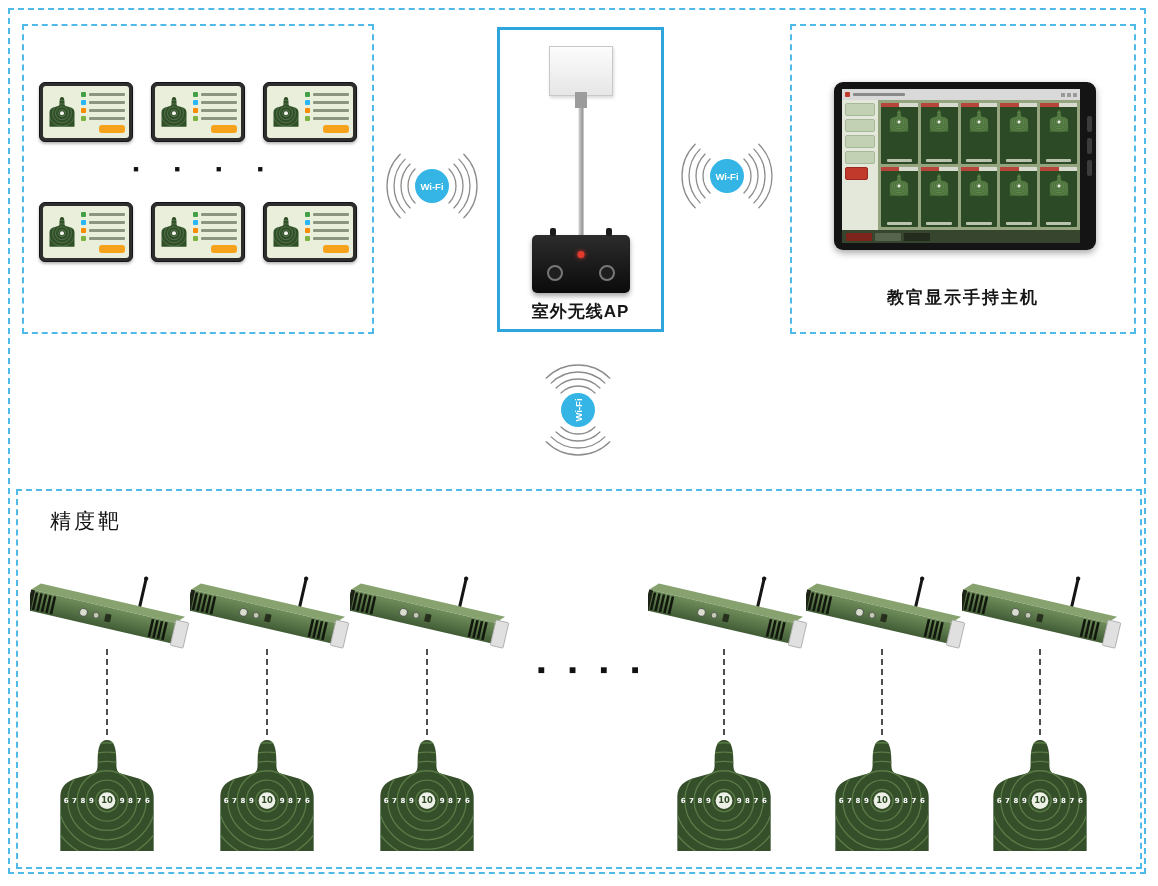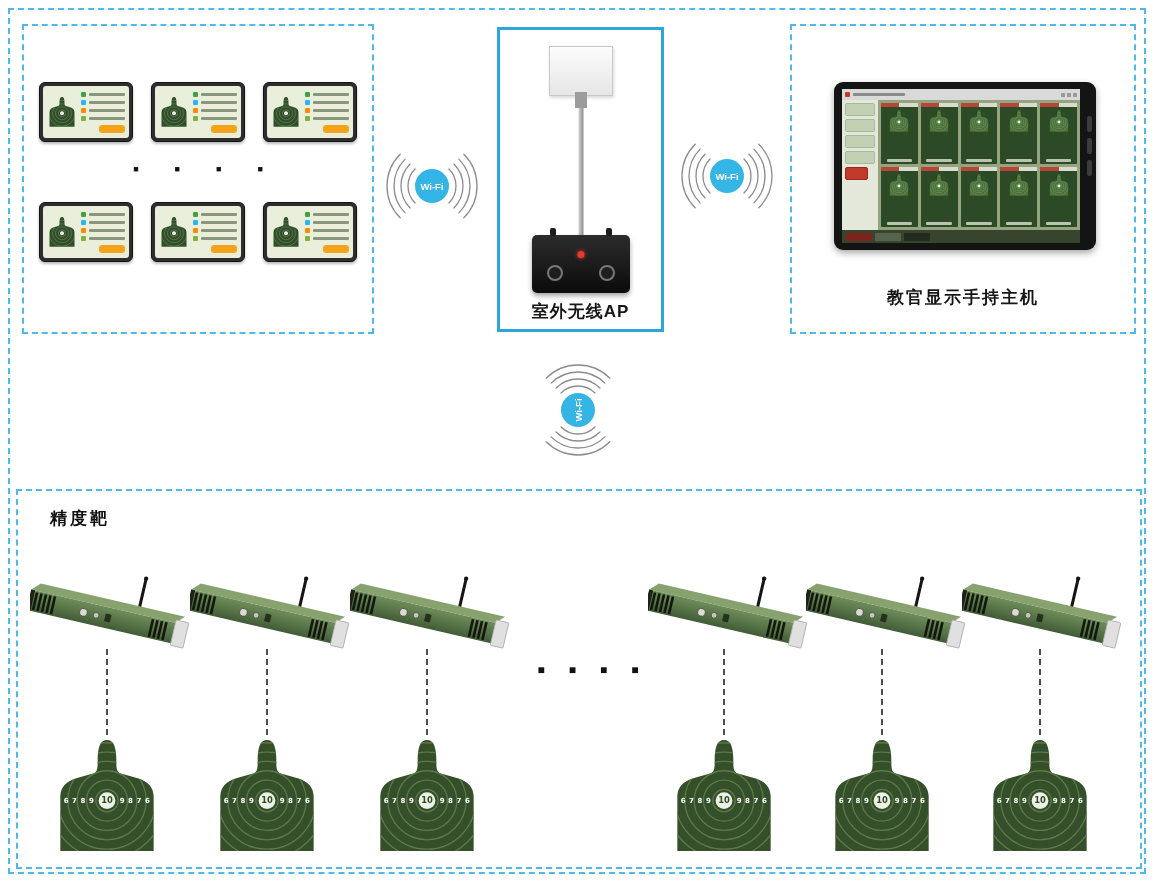--- a/index.html
+++ b/index.html
@@ -11,21 +11,21 @@
   .box.solid{border:3px solid #2da6dd}
   .terminals-box{left:22px;top:24px;width:352px;height:310px}
   .ap-box{left:497px;top:27px;width:167px;height:305px}
   .instructor-box{left:790px;top:24px;width:346px;height:310px}
   .targets-box{left:16px;top:489px;width:1126px;height:380px}
   .box-label{position:absolute;left:0;right:0;text-align:center;font-size:17px;font-weight:700;
              letter-spacing:2px;color:#161616}
   .terminals-box .box-label{top:258px}
   .ap-box .box-label{top:270px;letter-spacing:1px}
   .instructor-box .box-label{top:260px}
-  .targets-title{position:absolute;left:32px;top:16px;font-size:17px;font-weight:700;letter-spacing:3px}
+  .targets-title{position:absolute;left:32px;top:16px;font-size:21px;font-weight:400;letter-spacing:3px}
 
   
   .trow{position:absolute;left:0;right:0;display:flex;justify-content:center;gap:18px}
   .trow.r1{top:56px}.trow.r2{top:176px}
   .mini-tablet{width:94px;height:60px;background:#2e2e2e;border:1px solid #141414;border-radius:6px;
                padding:3px;box-sizing:border-box;box-shadow:0 2px 3px rgba(0,0,0,.28)}
   .mt-screen{width:100%;height:100%;background:#e9efdb;border-radius:3px;display:flex;align-items:center;
              padding:3px 4px;box-sizing:border-box;gap:4px}
   .mt-sil{width:30px;height:44px;color:#2f5026;flex:0 0 auto}
   .mt-rows{flex:1;display:flex;flex-direction:column;gap:3px;min-width:0}

